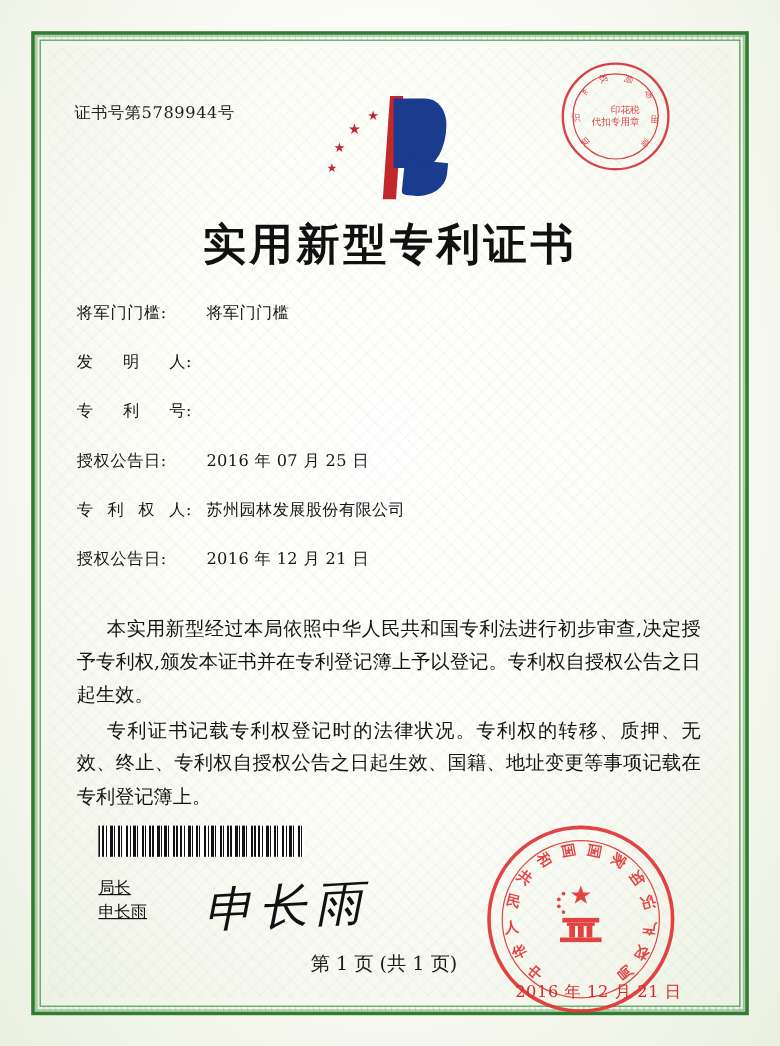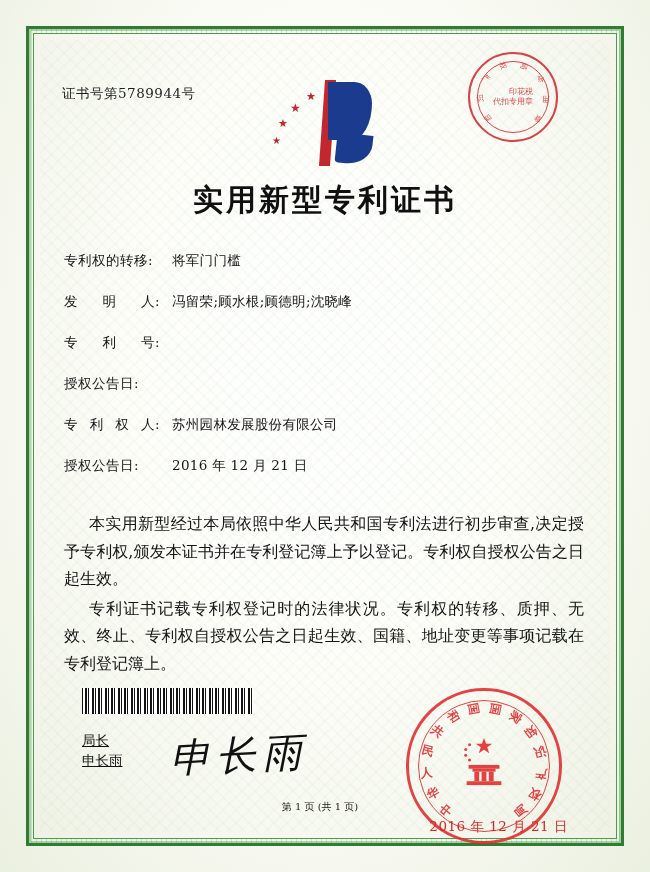--- a/index.html
+++ b/index.html
@@ -189,21 +189,21 @@
     line-height: 1.25;
     font-family: "DejaVu Serif", "Liberation Serif", serif;
   }
 
   .title {
     position: absolute;
     left: 0;
     right: 0;
     top: 140px;
     text-align: center;
-    font-size: 30px;
+    font-size: 36px;
     font-weight: bold;
     letter-spacing: 3px;
     color: #101010;
     font-family: "DejaVu Serif", "Liberation Serif", serif;
   }
 
   .fields {
     position: absolute;
     left: 24px;
     right: 24px;
@@ -331,21 +331,21 @@
     font-family: "DejaVu Serif", "Liberation Serif", serif;
     letter-spacing: 0.5px;
   }
 
   .page-footer {
     position: absolute;
     left: 0;
     right: 10px;
     bottom: 18px;
     text-align: center;
-    font-size: 10px;
+    font-size: 16px;
     color: #1a1a1a;
     font-family: "DejaVu Serif", "Liberation Serif", serif;
   }
 </style>
 </head>
 <body>
 
 <div class="certificate">
 
   <div class="border-outer"></div>
@@ -382,43 +382,43 @@
           <span style="font-size: 7.5px; transform: rotate(130deg) translate(0px, -33px) rotate(90deg) translate(-50%, -50%);">章</span>
         </div>
       <div class="center-lines">印花税<br>代扣专用章</div>
     </div>
 
     <div class="title">实用新型专利证书</div>
 
     <div class="fields">
 
       <div class="field-row">
-        <div class="field-label">专利权的转移:</div>
+        <div class="field-label">将军门门槛:</div>
         <div class="field-value">将军门门槛</div>
       </div>
 
       <div class="field-row">
         <div class="field-label spread">
           <span>发</span>
           <span>明</span>
           <span>人:</span>
         </div>
-        <div class="field-value">冯留荣;顾水根;顾德明;沈晓峰</div>
       </div>
 
       <div class="field-row">
         <div class="field-label spread">
           <span>专</span>
           <span>利</span>
           <span>号:</span>
         </div>
       </div>
 
       <div class="field-row">
         <div class="field-label">授权公告日:</div>
+        <div class="field-value">2016 年 07 月 25 日</div>
       </div>
 
       <div class="field-row">
         <div class="field-label spread">
           <span>专</span>
           <span>利</span>
           <span>权</span>
           <span>人:</span>
         </div>
         <div class="field-value">苏州园林发展股份有限公司</div>

